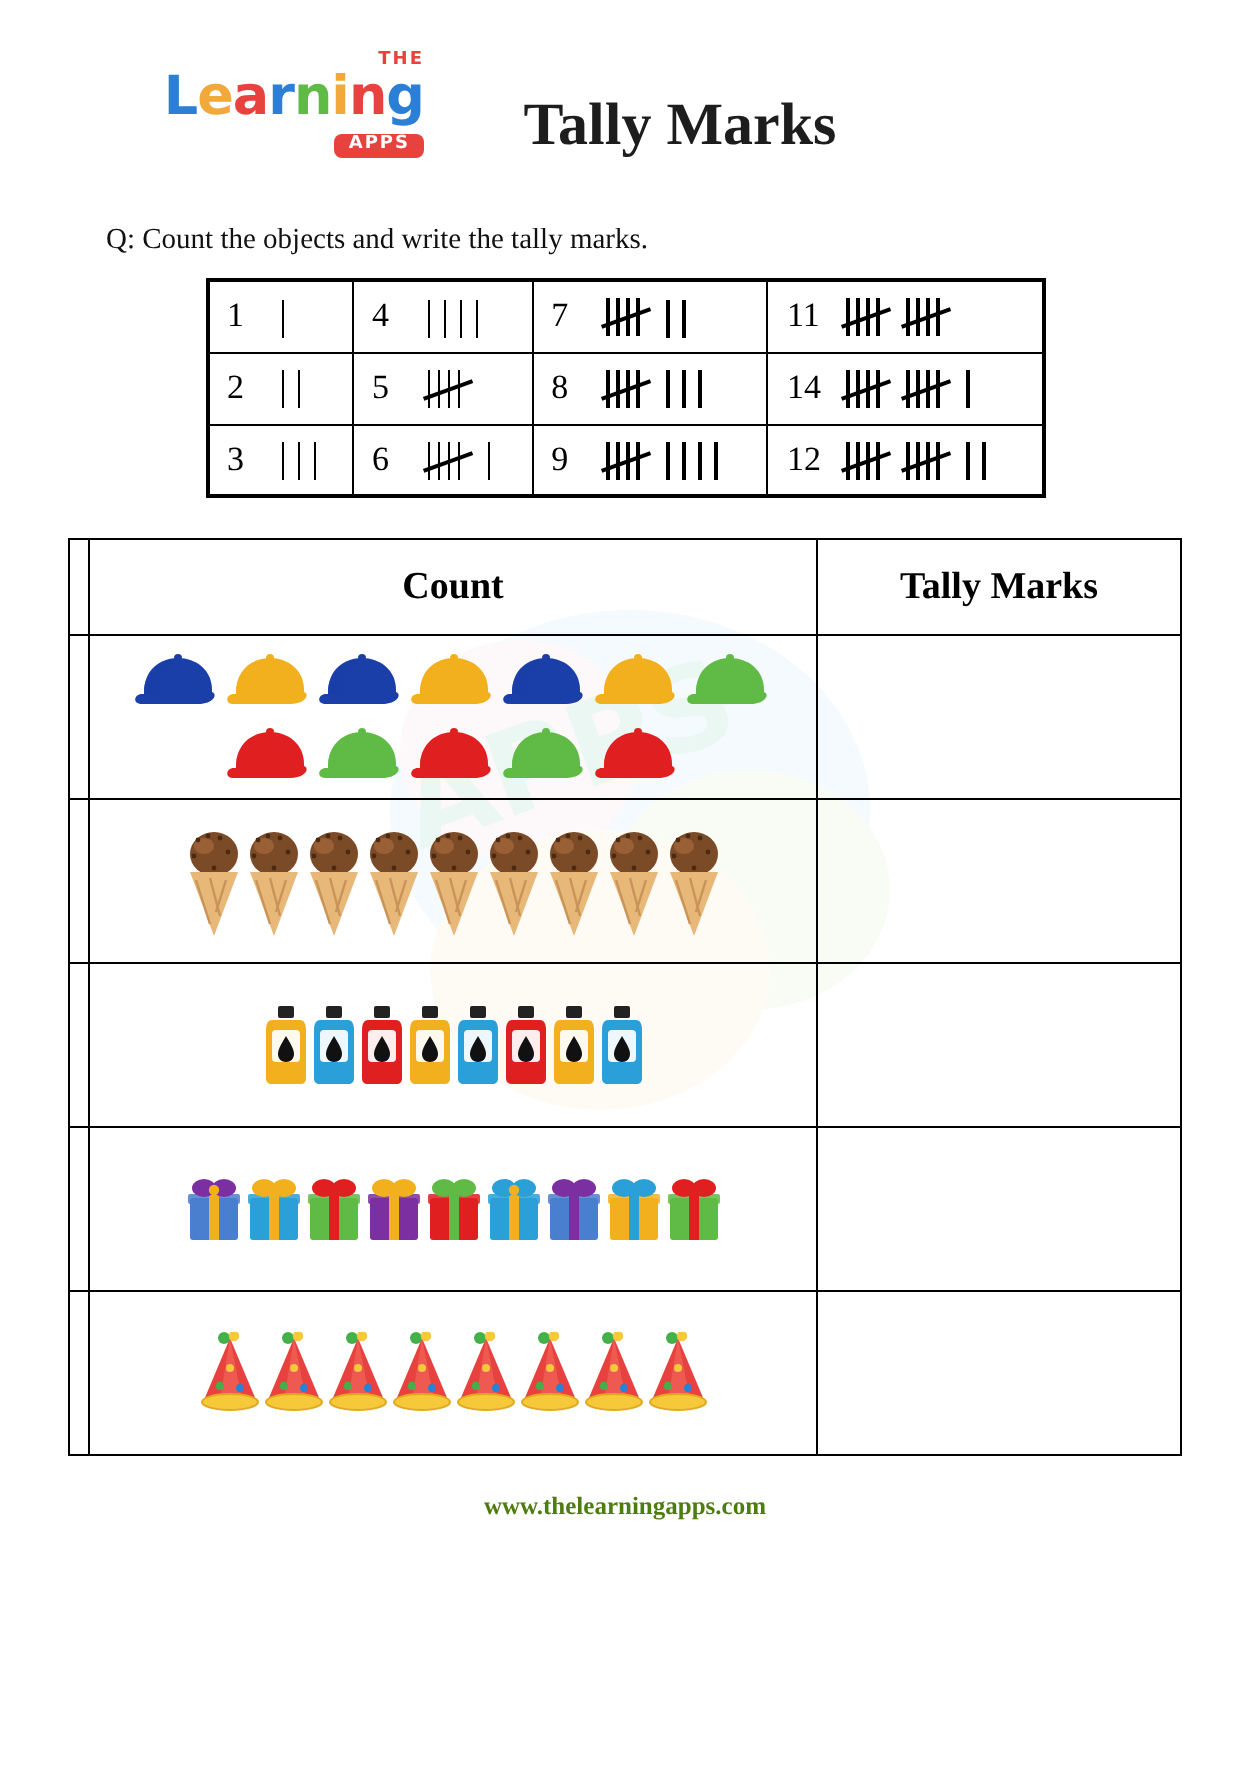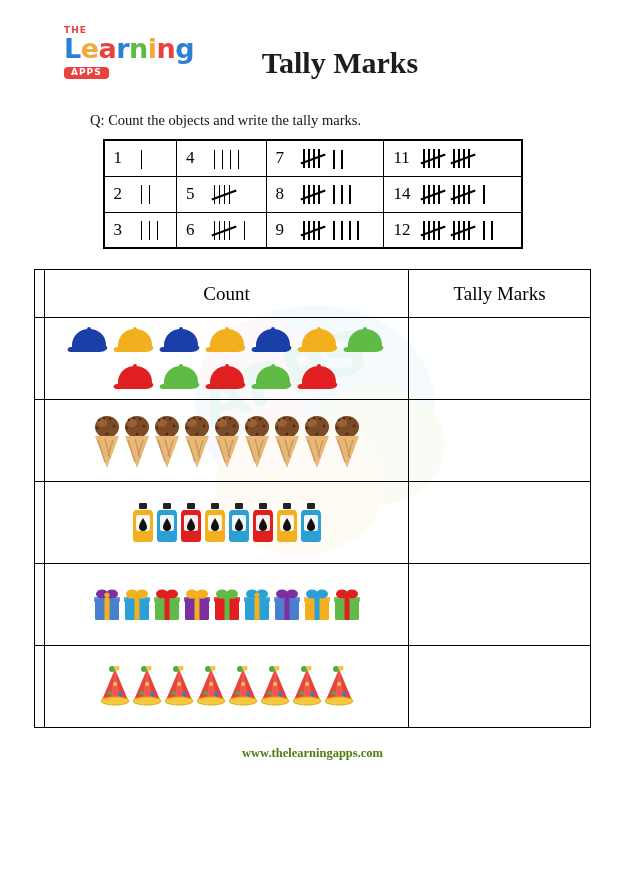--- a/index.html
+++ b/index.html
@@ -39,21 +39,21 @@
     height: 72px;
   }
   .logo {
     position: absolute;
     left: 30px;
     top: 2px;
     width: 148px;
     height: 62px;
     border-radius: 8px;
     background: #ffffff;
-    text-align: left;
+    text-align: right;
     line-height: 1;
   }
   .logo .l1 {
     display: inline-block;
     font-family: "DejaVu Sans", sans-serif;
     font-weight: bold;
     font-size: 9px;
     color: #e8423f;
     letter-spacing: 1px;
     margin-top: 4px;
@@ -90,21 +90,21 @@
     text-align: center;
     font-size: 30px;
     font-weight: bold;
     color: #1d1d1d;
     padding-top: 28px;
     padding-left: 55px;
   }
 
   
   .question {
-    margin: 22px 0 10px 56px;
+    margin: 22px 0 10px 19px;
     font-size: 14.5px;
     color: #111;
   }
 
   
   .legend-wrap {
     display: flex;
     justify-content: center;
   }
   table.legend {
@@ -183,21 +183,21 @@
     border: 1.6px solid #000;
     width: 100%;
     margin-top: 20px;
     background: transparent;
   }
   table.main th, table.main td {
     border: 1.3px solid #000;
   }
   table.main th {
     font-size: 19px;
-    font-weight: normal;
+    font-weight: bold;
     height: 48px;
     text-align: center;
   }
   th.col-blank { width: 10px; border-right: 1.3px solid #000; }
   th.col-count { }
   th.col-tally { width: 182px; }
   td.count-cell {
     height: 82px;
     padding: 4px 6px;
   }

